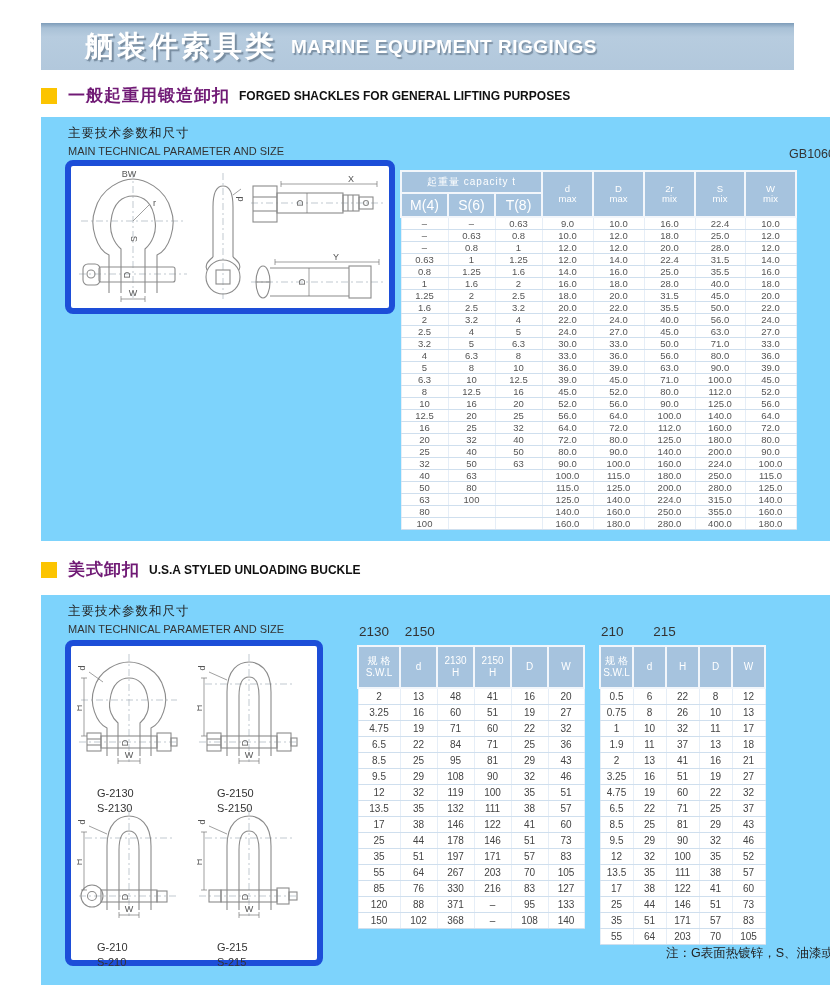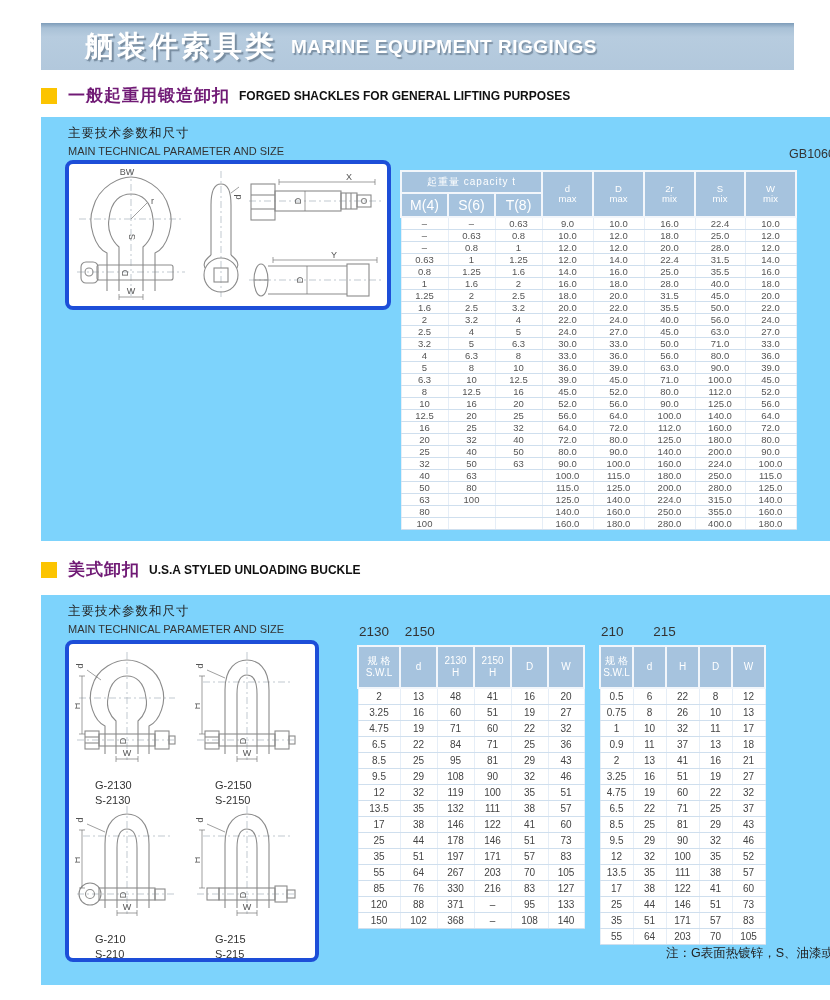--- a/index.html
+++ b/index.html
@@ -25,28 +25,28 @@
   
   .panel{position:absolute;left:41px;width:820px;background:#7dd3fc;}
   #panel1{top:117px;height:424px;}
   #panel2{top:595px;height:390px;}
   .param{position:absolute;left:27px;top:8px;}
   .param .zh{font-size:12.5px;color:#222;display:block;letter-spacing:1px;}
   .param .en{font-size:11px;color:#333;display:block;margin-top:3px;}
   .gb{position:absolute;right:1px;top:30px;font-size:12.5px;color:#333;}
 
   
-  .dbox{position:absolute;background:#fff;border:4px solid #1d4ed8;border-radius:8px;}
+  .dbox{position:absolute;background:#fff;border:6px solid #1d4ed8;border-radius:8px;}
   #dbox1{left:24px;top:43px;width:318px;height:142px;}
   #dbox2{left:24px;top:45px;width:246px;height:314px;}
   .dpos{position:absolute;}
   .fig{position:absolute;width:112px;}
   #figA{left:6px;top:6px;} #figB{left:126px;top:6px;}
   #figC{left:6px;top:160px;} #figD{left:126px;top:160px;}
-  .fig .cap{margin-top:12px;padding-left:20px;font-size:11px;color:#333;line-height:15px;}
+  .fig .cap{margin-top:18px;padding-left:20px;font-size:11px;color:#333;line-height:15px;}
 
   .draw path,.draw rect,.draw circle,.draw ellipse,.draw line,.draw polyline{
        stroke:#8b8b8b;fill:none;stroke-width:1.1px;}
   .draw .cl{stroke:#a8b2bc;stroke-dasharray:7 3 2 3;stroke-width:.7px;}
   .draw .dim{stroke:#777;stroke-width:.7px;}
   .draw text{fill:#555;stroke:none;font-size:9px;font-family:"Liberation Sans",sans-serif;}
 
   
   #table1{position:absolute;left:359px;top:53px;border-collapse:collapse;table-layout:fixed;}
   #table1 th{background:#a6c3de;color:#fff;font-weight:normal;border:2px solid #f2f6fb;
@@ -814,21 +814,21 @@
             <td>13</td>
           </tr>
           <tr>
             <td>1</td>
             <td>10</td>
             <td>32</td>
             <td>11</td>
             <td>17</td>
           </tr>
           <tr>
-            <td>0.9</td>
+            <td>1.9</td>
             <td>11</td>
             <td>37</td>
             <td>13</td>
             <td>18</td>
           </tr>
           <tr>
             <td>2</td>
             <td>13</td>
             <td>41</td>
             <td>16</td>

